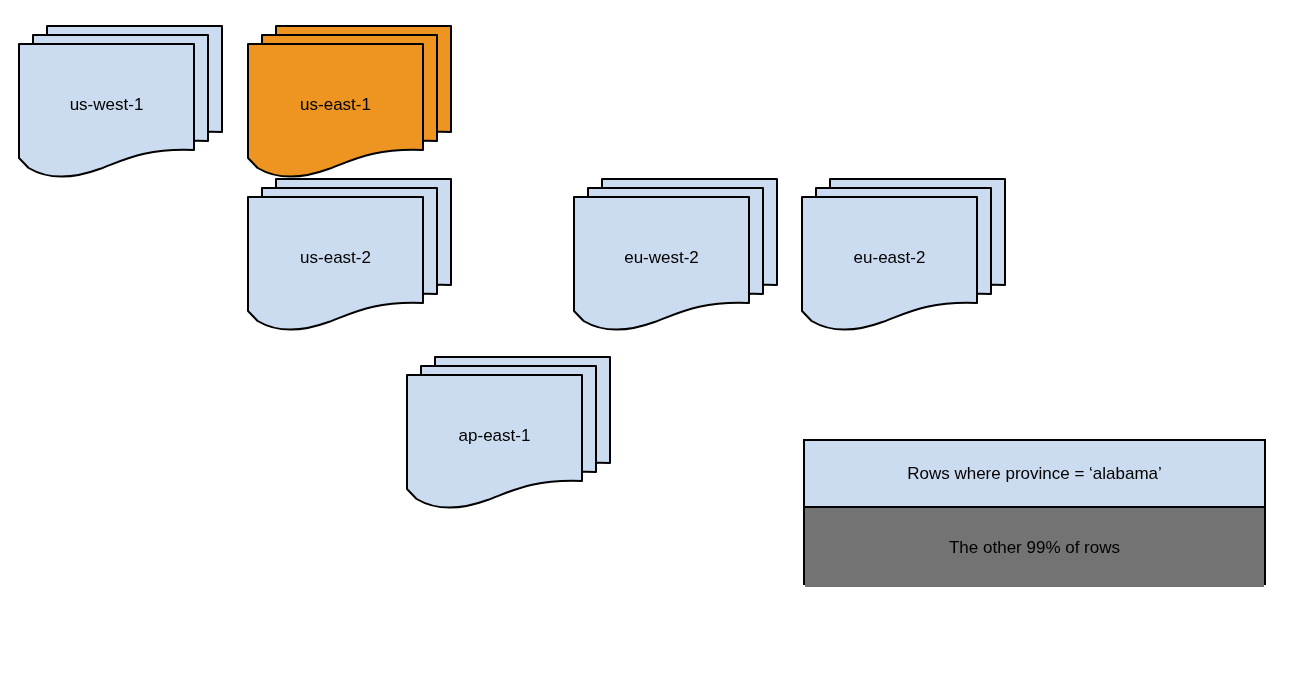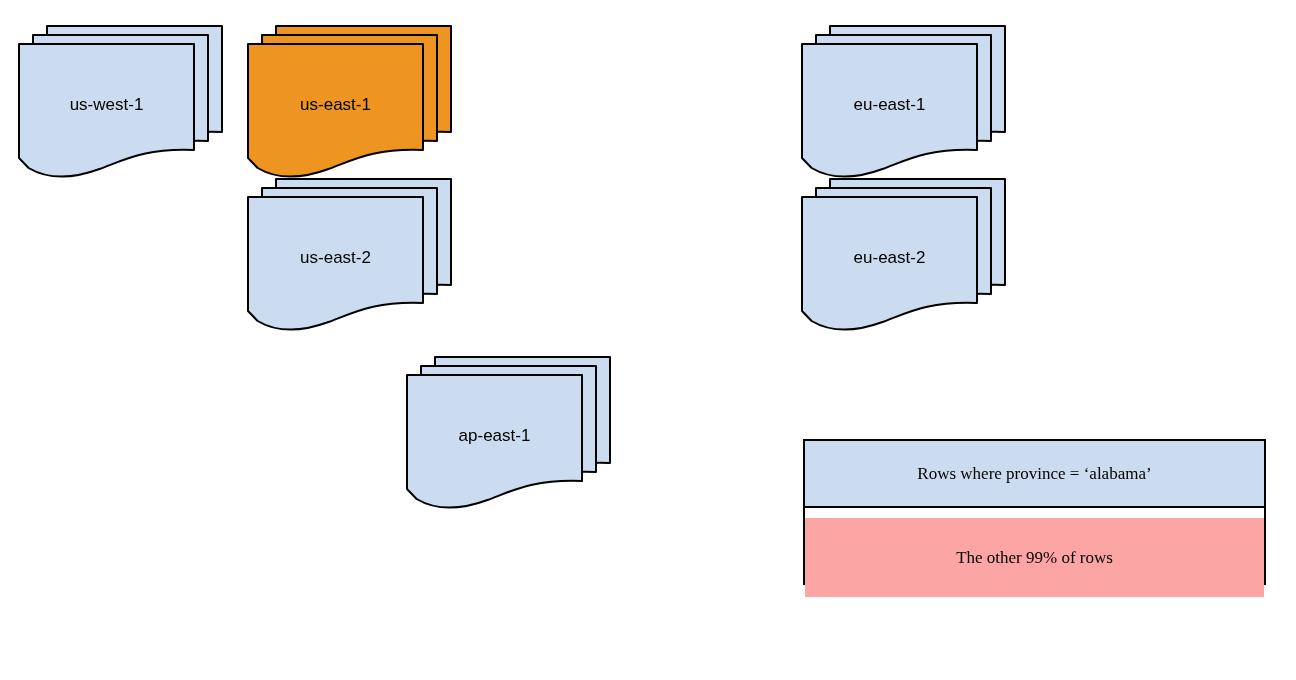--- a/index.html
+++ b/index.html
@@ -40,21 +40,21 @@
   .legend {
     position: absolute;
     box-sizing: border-box;
     border: 2px solid #000000;
   }
   .legend-row {
     box-sizing: border-box;
     display: flex;
     align-items: center;
     justify-content: center;
-    font-family: Liberation Serif, serif;
+    font-family: Liberation Sans, sans-serif;
     font-size: 17px;
     color: #000000;
   }
   .legend-row.top {
     border-bottom: 2px solid #000000;
   }
 </style>
 </head>
 <body>
 
@@ -80,45 +80,45 @@
         </g>
         <g transform="translate(16,11)">
           <path d="M 0 0 L 175 0 L 175 106 C 126 104, 105 116, 80.5 125 C 56 134, 31.5 137, 9.625 124 L 0 114 Z" fill="#ee9421" stroke="#000000" stroke-width="2" stroke-linejoin="round"></path>
         </g>
         <g transform="translate(2,20)">
           <path d="M 0 0 L 175 0 L 175 106 C 126 104, 105 116, 80.5 125 C 56 134, 31.5 137, 9.625 124 L 0 114 Z" fill="#ee9421" stroke="#000000" stroke-width="2" stroke-linejoin="round"></path>
           <text class="doc-label" x="87.5" y="62">us-east-1</text>
         </g>
       </svg>
     </div>
-    <div class="stack" style="left: 800px; top: 24px; width: 207px; height: 150px;">
-      <svg width="207" height="150" viewBox="0 0 207 150">
-        <g transform="translate(30,2)">
-          <path d="M 0 0 L 175 0 L 175 106 C 126 104, 105 116, 80.5 125 C 56 134, 31.5 137, 9.625 124 L 0 114 Z" fill="#ccdcf0" stroke="#000000" stroke-width="2" stroke-linejoin="round"></path>
-        </g>
-        <g transform="translate(16,11)">
-          <path d="M 0 0 L 175 0 L 175 106 C 126 104, 105 116, 80.5 125 C 56 134, 31.5 137, 9.625 124 L 0 114 Z" fill="#ccdcf0" stroke="#000000" stroke-width="2" stroke-linejoin="round"></path>
-        </g>
-        <g transform="translate(2,20)">
-          <path d="M 0 0 L 175 0 L 175 106 C 126 104, 105 116, 80.5 125 C 56 134, 31.5 137, 9.625 124 L 0 114 Z" fill="#ccdcf0" stroke="#000000" stroke-width="2" stroke-linejoin="round"></path>
-          <text class="doc-label" x="87.5" y="62">eu-east-1</text>
-        </g>
-      </svg>
-    </div>
     <div class="stack" style="left: 246px; top: 177px; width: 207px; height: 150px; text-decoration: underline;">
       <svg width="207" height="150" viewBox="0 0 207 150">
         <g transform="translate(30,2)">
           <path d="M 0 0 L 175 0 L 175 106 C 126 104, 105 116, 80.5 125 C 56 134, 31.5 137, 9.625 124 L 0 114 Z" fill="#ccdcf0" stroke="#000000" stroke-width="2" stroke-linejoin="round"></path>
         </g>
         <g transform="translate(16,11)">
           <path d="M 0 0 L 175 0 L 175 106 C 126 104, 105 116, 80.5 125 C 56 134, 31.5 137, 9.625 124 L 0 114 Z" fill="#ccdcf0" stroke="#000000" stroke-width="2" stroke-linejoin="round"></path>
         </g>
         <g transform="translate(2,20)">
           <path d="M 0 0 L 175 0 L 175 106 C 126 104, 105 116, 80.5 125 C 56 134, 31.5 137, 9.625 124 L 0 114 Z" fill="#ccdcf0" stroke="#000000" stroke-width="2" stroke-linejoin="round"></path>
           <text class="doc-label" x="87.5" y="62">us-east-2</text>
+        </g>
+      </svg>
+    </div>
+    <div class="stack" style="left: 572px; top: 177px; width: 207px; height: 150px;">
+      <svg width="207" height="150" viewBox="0 0 207 150">
+        <g transform="translate(30,2)">
+          <path d="M 0 0 L 175 0 L 175 106 C 126 104, 105 116, 80.5 125 C 56 134, 31.5 137, 9.625 124 L 0 114 Z" fill="#ccdcf0" stroke="#000000" stroke-width="2" stroke-linejoin="round"></path>
+        </g>
+        <g transform="translate(16,11)">
+          <path d="M 0 0 L 175 0 L 175 106 C 126 104, 105 116, 80.5 125 C 56 134, 31.5 137, 9.625 124 L 0 114 Z" fill="#ccdcf0" stroke="#000000" stroke-width="2" stroke-linejoin="round"></path>
+        </g>
+        <g transform="translate(2,20)">
+          <path d="M 0 0 L 175 0 L 175 106 C 126 104, 105 116, 80.5 125 C 56 134, 31.5 137, 9.625 124 L 0 114 Z" fill="#ccdcf0" stroke="#000000" stroke-width="2" stroke-linejoin="round"></path>
+          <text class="doc-label" x="87.5" y="62">eu-west-2</text>
         </g>
       </svg>
     </div>
     <div class="stack" style="left: 800px; top: 177px; width: 207px; height: 150px;">
       <svg width="207" height="150" viewBox="0 0 207 150">
         <g transform="translate(30,2)">
           <path d="M 0 0 L 175 0 L 175 106 C 126 104, 105 116, 80.5 125 C 56 134, 31.5 137, 9.625 124 L 0 114 Z" fill="#ccdcf0" stroke="#000000" stroke-width="2" stroke-linejoin="round"></path>
         </g>
         <g transform="translate(16,11)">
           <path d="M 0 0 L 175 0 L 175 106 C 126 104, 105 116, 80.5 125 C 56 134, 31.5 137, 9.625 124 L 0 114 Z" fill="#ccdcf0" stroke="#000000" stroke-width="2" stroke-linejoin="round"></path>
@@ -140,17 +140,17 @@
         <g transform="translate(2,20)">
           <path d="M 0 0 L 175 0 L 175 106 C 126 104, 105 116, 80.5 125 C 56 134, 31.5 137, 9.625 124 L 0 114 Z" fill="#ccdcf0" stroke="#000000" stroke-width="2" stroke-linejoin="round"></path>
           <text class="doc-label" x="87.5" y="62">ap-east-1</text>
         </g>
       </svg>
     </div>
     <div class="legend" style="left: 803px; top: 439px; width: 463px; height: 146px;">
       <div class="legend-row top" style="height: 67px; background: rgb(204, 220, 240);">
         <span>Rows where province = ‘alabama’</span>
       </div>
-      <div class="legend-row" style="height: 79px; background: #fca5a5; margin-top: 10px;">
+      <div class="legend-row" style="height: 79px; background: #737373;">
         <span>The other 99% of rows</span>
       </div>
     </div>
   </div>
 
 </body></html>

